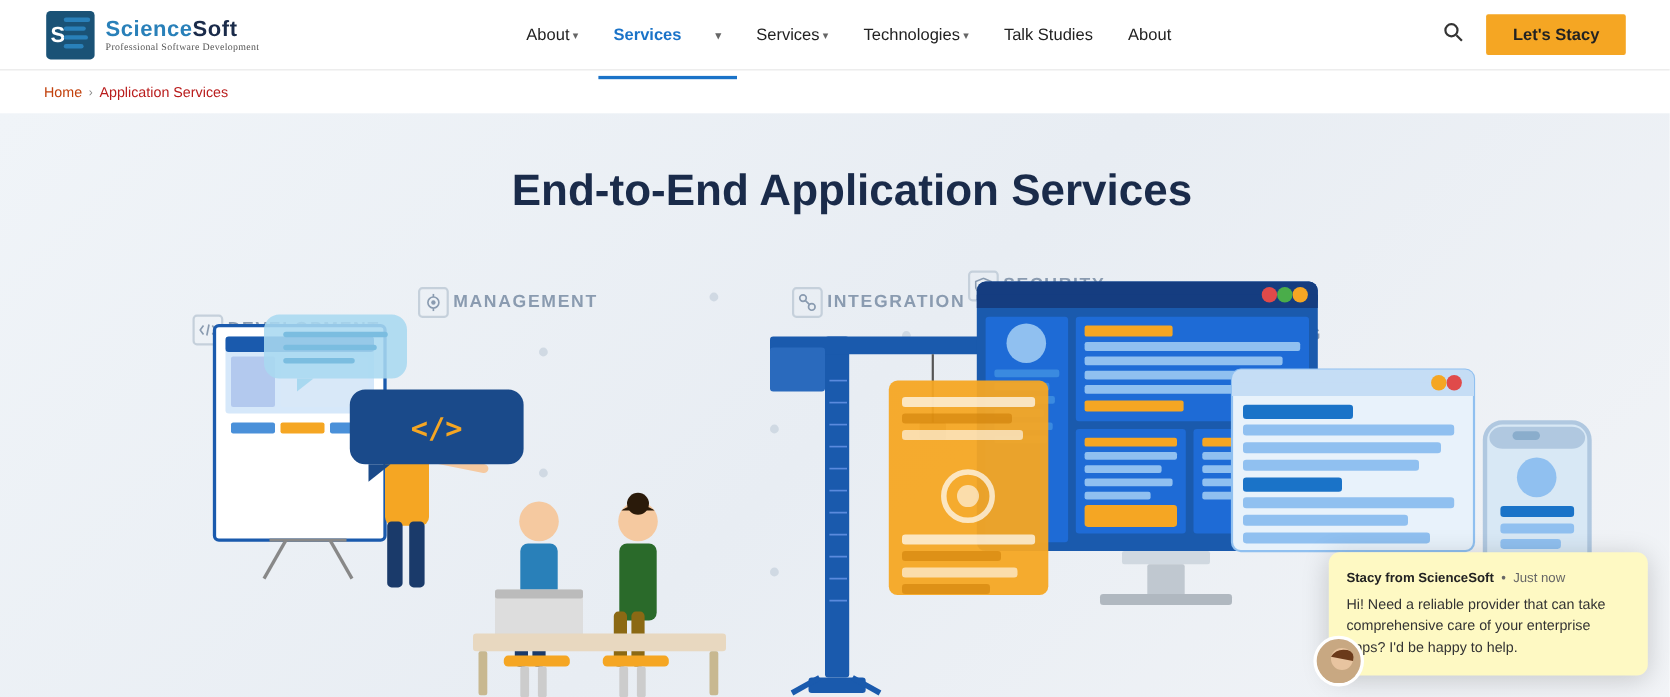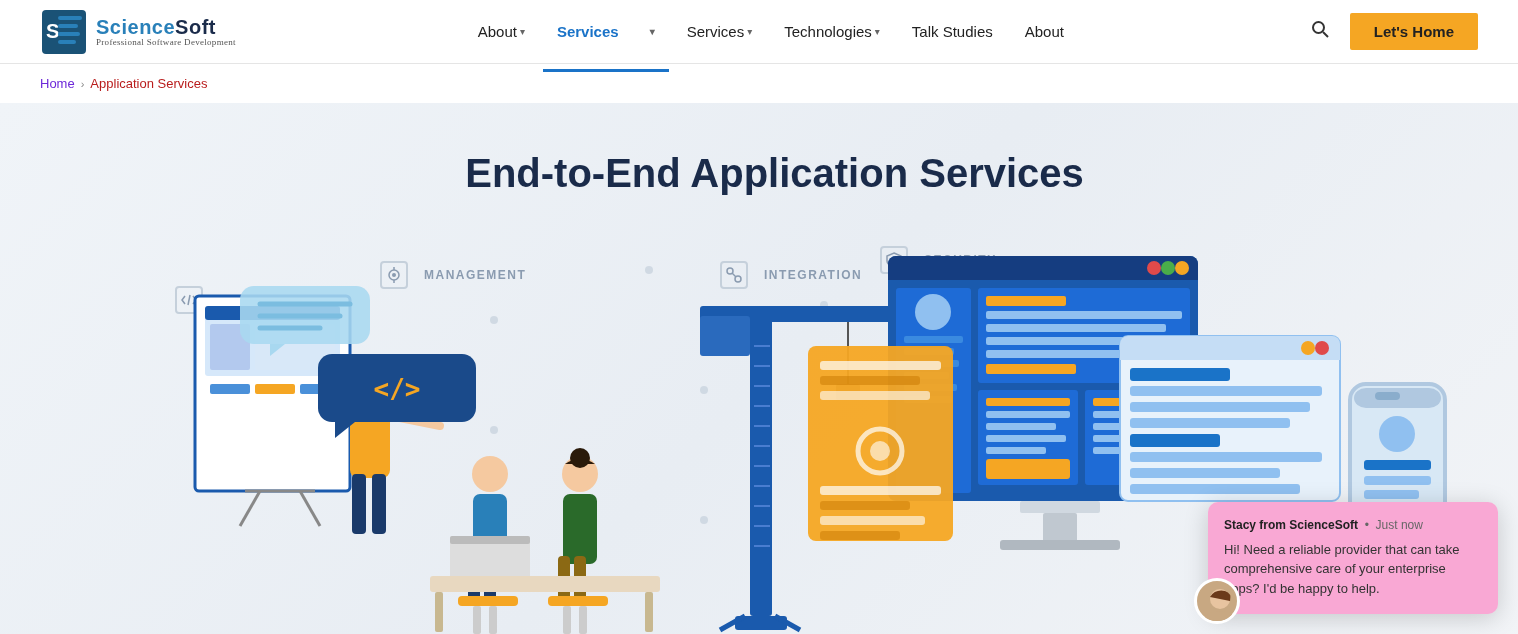--- a/index.html
+++ b/index.html
@@ -106,21 +106,21 @@
 
     
     .breadcrumb {
       display: flex;
       align-items: center;
       padding: 12px 40px;
       font-size: 13px;
       color: #555;
       gap: 6px;
     }
-    .breadcrumb a { color: #6d28d9; text-decoration: none; }
+    .breadcrumb a { color: #c2410c; text-decoration: none; }
     .breadcrumb-sep { color: #888; font-size: 11px; }
     .breadcrumb-current { color: #b91c1c; }
 
     
     .hero {
       background: linear-gradient(135deg, #f0f4f8 0%, #e8edf3 50%, #f2f4f7 100%);
       min-height: 560px;
       position: relative;
       overflow: hidden;
       display: flex;
@@ -146,22 +146,22 @@
       position: relative;
       height: 430px;
       margin-top: 10px;
     }
 
     
     .float-label {
       position: absolute;
       display: flex;
       align-items: center;
-      gap: 16px;
-      font-size: 12px;
+      gap: 4px;
+      font-size: 16px;
       font-weight: 600;
       letter-spacing: 1.5px;
       color: #8a9bb0;
       text-transform: uppercase;
     }
     .float-label-icon {
       width: 28px;
       height: 28px;
       border: 2px solid #c5d0db;
       border-radius: 4px;
@@ -189,21 +189,21 @@
       background: #c5d0db;
       opacity: 0.7;
     }
 
     
     .chat-widget {
       position: fixed;
       bottom: 20px;
       right: 20px;
       width: 290px;
-      background: #f9a8d4;
+      background: #fef9c3;
       border-radius: 10px;
       box-shadow: 0 4px 24px rgba(0,0,0,0.18);
       padding: 16px;
       z-index: 100;
     }
     .chat-header {
       font-size: 12px;
       color: #666;
       margin-bottom: 8px;
     }
@@ -268,21 +268,21 @@
     </a>
   </nav>
 
   <div class="header-right">
     <span class="search-icon-btn">
       <svg width="20" height="20" viewBox="0 0 20 20">
         <circle cx="8.5" cy="8.5" r="5.5" stroke="#333" stroke-width="2" fill="none"></circle>
         <line x1="13" y1="13" x2="18" y2="18" stroke="#333" stroke-width="2"></line>
       </svg>
     </span>
-    <button class="cta-button">Let's Home</button>
+    <button class="cta-button">Let's Stacy</button>
   </div>
 </header>
 
 <div class="breadcrumb">
   <a href="#">Home</a>
   <span class="breadcrumb-sep">›</span>
   <span class="breadcrumb-current">Application Services</span>
 </div>
 
 <section class="hero">

